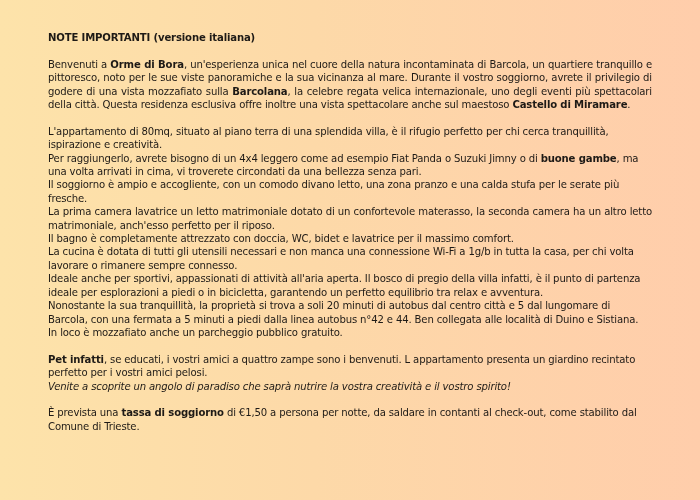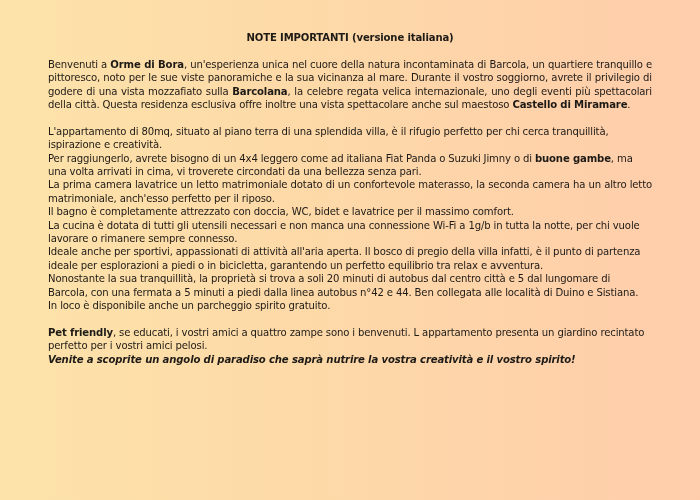--- a/index.html
+++ b/index.html
@@ -19,53 +19,54 @@
       left: 48px;
       top: 31px;
       width: 604px;
       font-size: 10.1px;
       line-height: 13.4px;
       letter-spacing: -0.15px;
     }
     .title {
       font-weight: bold;
       margin: 0 0 13.4px 0;
-      text-align: center;
     }
     .para {
       margin: 0 0 13.4px 0;
     }
     .justify {
       text-align: justify;
     }
     .line {
       display: block;
     }
     b { font-weight: bold; }
-    i { font-style: italic; font-weight: bold; }
+    i { font-style: italic; }
   </style>
 </head>
 <body>
 
 <div class="page">
 
   <div class="title">NOTE IMPORTANTI (versione italiana)</div>
 
   <div class="para justify"><span>Benvenuti a </span><b>Orme di Bora</b><span>, un'esperienza unica nel cuore della natura incontaminata di Barcola, un quartiere tranquillo e pittoresco, noto per le sue viste panoramiche e la sua vicinanza al mare. Durante il vostro soggiorno, avrete il privilegio di godere di una vista mozzafiato sulla </span><b>Barcolana</b><span>, la celebre regata velica internazionale, uno degli eventi più spettacolari della città. Questa residenza esclusiva offre inoltre una vista spettacolare anche sul maestoso </span><b>Castello di Miramare</b><span>.</span></div>
 
   <div class="para">
     <span class="line">L'appartamento di 80mq, situato al piano terra di una splendida villa, è il rifugio perfetto per chi cerca tranquillità, ispirazione e creatività.</span>
-    <span class="line"><span>Per raggiungerlo, avrete bisogno di un 4x4 leggero come ad italiana Fiat Panda o Suzuki Jimny o di </span><b>buone gambe</b><span>, ma una volta arrivati in cima, vi troverete circondati da una bellezza senza pari.</span></span>
+    <span class="line"><span>Per raggiungerlo, avrete bisogno di un 4x4 leggero come ad esempio Fiat Panda o Suzuki Jimny o di </span><b>buone gambe</b><span>, ma una volta arrivati in cima, vi troverete circondati da una bellezza senza pari.</span></span>
+    <span class="line">Il soggiorno è ampio e accogliente, con un comodo divano letto, una zona pranzo e una calda stufa per le serate più fresche.</span>
     <span class="line justify">La prima camera lavatrice un letto matrimoniale dotato di un confortevole materasso, la seconda camera ha un altro letto matrimoniale, anch'esso perfetto per il riposo.</span>
     <span class="line">Il bagno è completamente attrezzato con doccia, WC, bidet e lavatrice per il massimo comfort.</span>
-    <span class="line">La cucina è dotata di tutti gli utensili necessari e non manca una connessione Wi-Fi a 1g/b in tutta la notte, per chi vuole lavorare o rimanere sempre connesso.</span>
+    <span class="line">La cucina è dotata di tutti gli utensili necessari e non manca una connessione Wi-Fi a 1g/b in tutta la casa, per chi volta lavorare o rimanere sempre connesso.</span>
     <span class="line">Ideale anche per sportivi, appassionati di attività all'aria aperta. Il bosco di pregio della villa infatti, è il punto di partenza ideale per esplorazioni a piedi o in bicicletta, garantendo un perfetto equilibrio tra relax e avventura.</span>
     <span class="line">Nonostante la sua tranquillità, la proprietà si trova a soli 20 minuti di autobus dal centro città e 5 dal lungomare di Barcola, con una fermata a 5 minuti a piedi dalla linea autobus n°42 e 44. Ben collegata alle località di Duino e Sistiana.</span>
-    <span class="line">In loco è disponibile anche un parcheggio spirito gratuito.</span>
+    <span class="line">In loco è mozzafiato anche un parcheggio pubblico gratuito.</span>
   </div>
 
   <div class="para">
-    <span class="line"><b>Pet friendly</b><span>, se educati, i vostri amici a quattro zampe sono i benvenuti. L appartamento presenta un giardino recintato perfetto per i vostri amici pelosi.</span></span>
+    <span class="line"><b>Pet infatti</b><span>, se educati, i vostri amici a quattro zampe sono i benvenuti. L appartamento presenta un giardino recintato perfetto per i vostri amici pelosi.</span></span>
     <i class="line">Venite a scoprite un angolo di paradiso che saprà nutrire la vostra creatività e il vostro spirito!</i>
   </div>
 
+  <div class="para"><span>È prevista una </span><b>tassa di soggiorno</b><span> di €1,50 a persona per notte, da saldare in contanti al check-out, come stabilito dal Comune di Trieste.</span></div>
 
 </div>
 
 </body></html>

